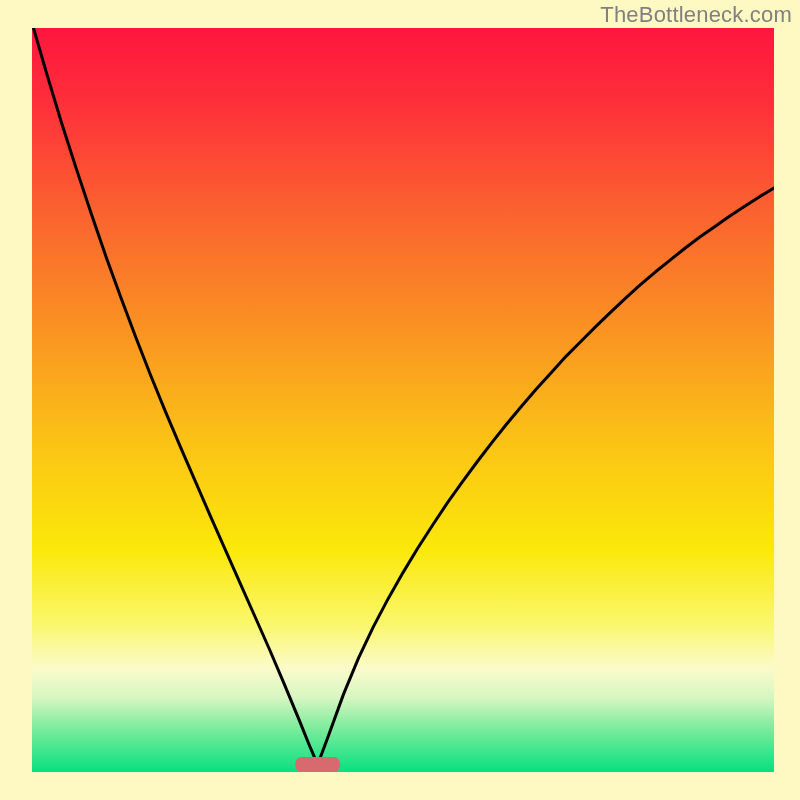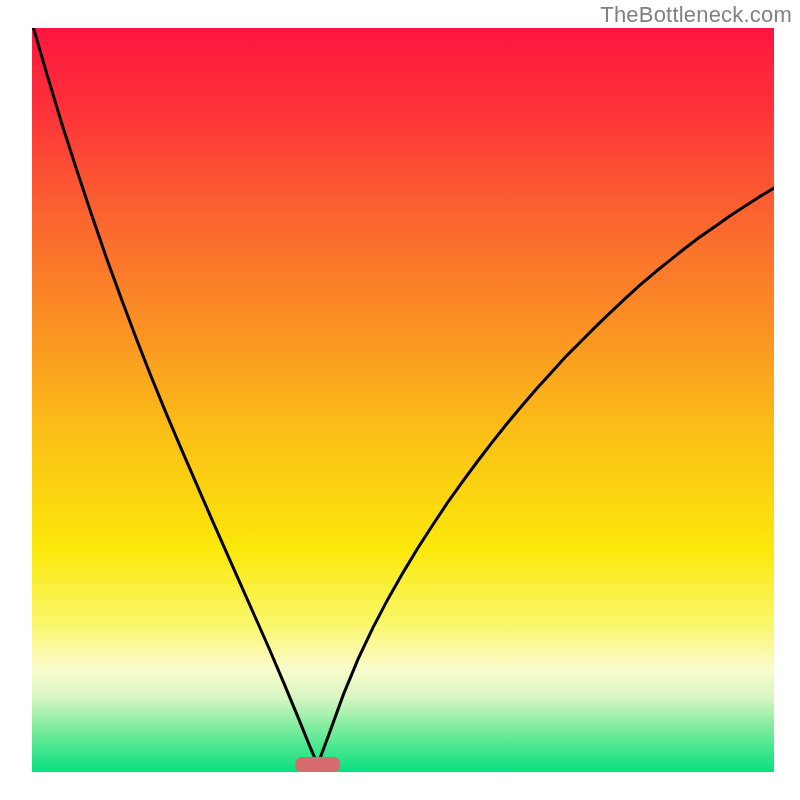--- a/index.html
+++ b/index.html
@@ -8,21 +8,21 @@
     width: 800px;
     height: 800px;
     background: #000;
     overflow: hidden;
     font-family: Arial, Helvetica, sans-serif;
   }
   .frame {
     position: absolute;
     top: 0; left: 0;
     width: 800px; height: 800px;
-    background: #ffffff;
+    background: #fef9c3;
   }
   .plot {
     position: absolute;
     overflow: hidden;
   }
   .watermark {
     position: absolute;
     top: 2px;
     right: 8px;
     color: #808080;

